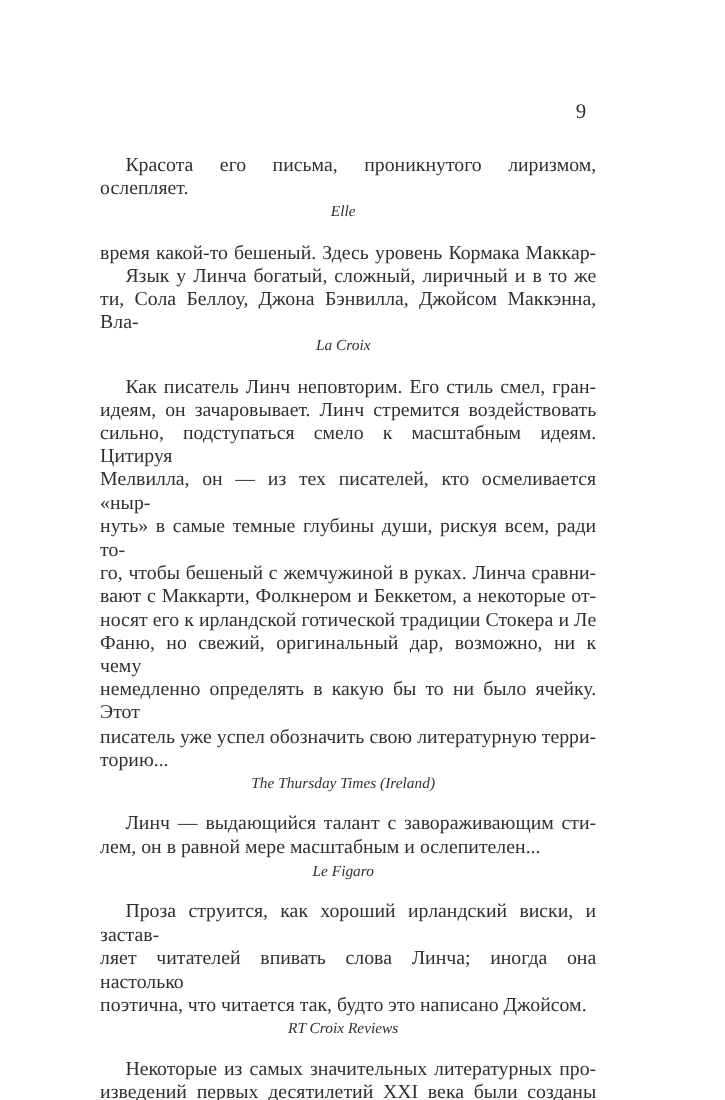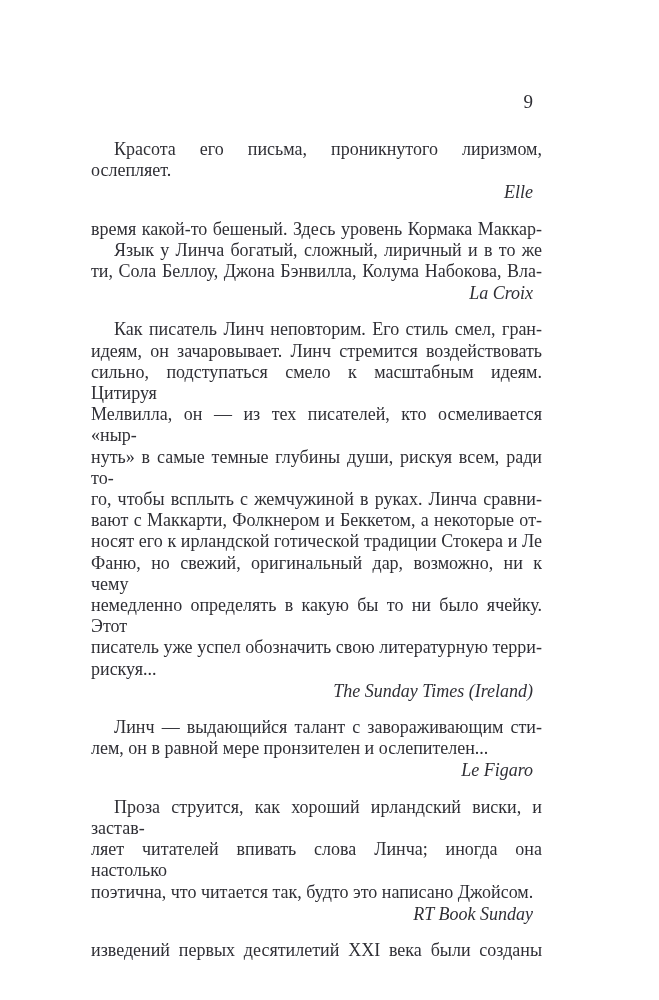--- a/index.html
+++ b/index.html
@@ -43,23 +43,23 @@
     white-space: normal;
   }
   .quote-lines .line.first {
     text-indent: 23px;
   }
   .quote-lines .line.last {
     text-align-last: left;
   }
   .quote-source {
     font-style: italic;
-    font-size: 18px;
+    font-size: 14px;
     line-height: 21.2px;
-    text-align: right;
+    text-align: center;
     padding-right: 9px;
     margin-top: 1px;
   }
 </style>
 </head>
 <body>
 
 <div class="book-page">
   <div class="content">
 
@@ -69,61 +69,62 @@
       <div class="quote-lines">
           <div class="line first last">Красота его письма, проникнутого лиризмом, ослепляет.</div>
         </div>
       <div class="quote-source">Elle</div>
     </section>
 
     <section class="quote">
       <div class="quote-lines">
           <div class="line">время какой-то бешеный. Здесь уровень Кормака Маккар-</div>
           <div class="line first">Язык у Линча богатый, сложный, лиричный и в то же</div>
-          <div class="line">ти, Сола Беллоу, Джона Бэнвилла, Колума Набокова, Вла-</div>
+          <div class="line">ти, Сола Беллоу, Джона Бэнвилла, Джойсом Маккэнна, Вла-</div>
         </div>
       <div class="quote-source">La Croix</div>
     </section>
 
     <section class="quote">
       <div class="quote-lines">
           <div class="line first">Как писатель Линч неповторим. Его стиль смел, гран-</div>
           <div class="line">идеям, он зачаровывает. Линч стремится воздействовать</div>
           <div class="line">сильно, подступаться смело к масштабным идеям. Цитируя</div>
           <div class="line">Мелвилла, он — из тех писателей, кто осмеливается «ныр-</div>
           <div class="line">нуть» в самые темные глубины души, рискуя всем, ради то-</div>
-          <div class="line">го, чтобы всплыть с жемчужиной в руках. Линча сравни-</div>
+          <div class="line">го, чтобы бешеный с жемчужиной в руках. Линча сравни-</div>
           <div class="line">вают с Маккарти, Фолкнером и Беккетом, а некоторые от-</div>
           <div class="line">носят его к ирландской готической традиции Стокера и Ле</div>
           <div class="line">Фаню, но свежий, оригинальный дар, возможно, ни к чему</div>
           <div class="line">немедленно определять в какую бы то ни было ячейку. Этот</div>
           <div class="line">писатель уже успел обозначить свою литературную терри-</div>
-          <div class="line last">рискуя...</div>
+          <div class="line last">торию...</div>
         </div>
-      <div class="quote-source">The Sunday Times (Ireland)</div>
+      <div class="quote-source">The Thursday Times (Ireland)</div>
     </section>
 
     <section class="quote">
       <div class="quote-lines">
           <div class="line first">Линч — выдающийся талант с завораживающим сти-</div>
-          <div class="line last">лем, он в равной мере пронзителен и ослепителен...</div>
+          <div class="line last">лем, он в равной мере масштабным и ослепителен...</div>
         </div>
       <div class="quote-source">Le Figaro</div>
     </section>
 
     <section class="quote">
       <div class="quote-lines">
           <div class="line first">Проза струится, как хороший ирландский виски, и застав-</div>
           <div class="line">ляет читателей впивать слова Линча; иногда она настолько</div>
           <div class="line last">поэтична, что читается так, будто это написано Джойсом.</div>
         </div>
-      <div class="quote-source">RT Book Sunday</div>
+      <div class="quote-source">RT Croix Reviews</div>
     </section>
 
     <section class="quote">
       <div class="quote-lines">
+          <div class="line first">Некоторые из самых значительных литературных про-</div>
           <div class="line">изведений первых десятилетий XXI века были созданы</div>
         </div>
 
     </section>
 
   </div>
 </div>
 
 </body></html>

